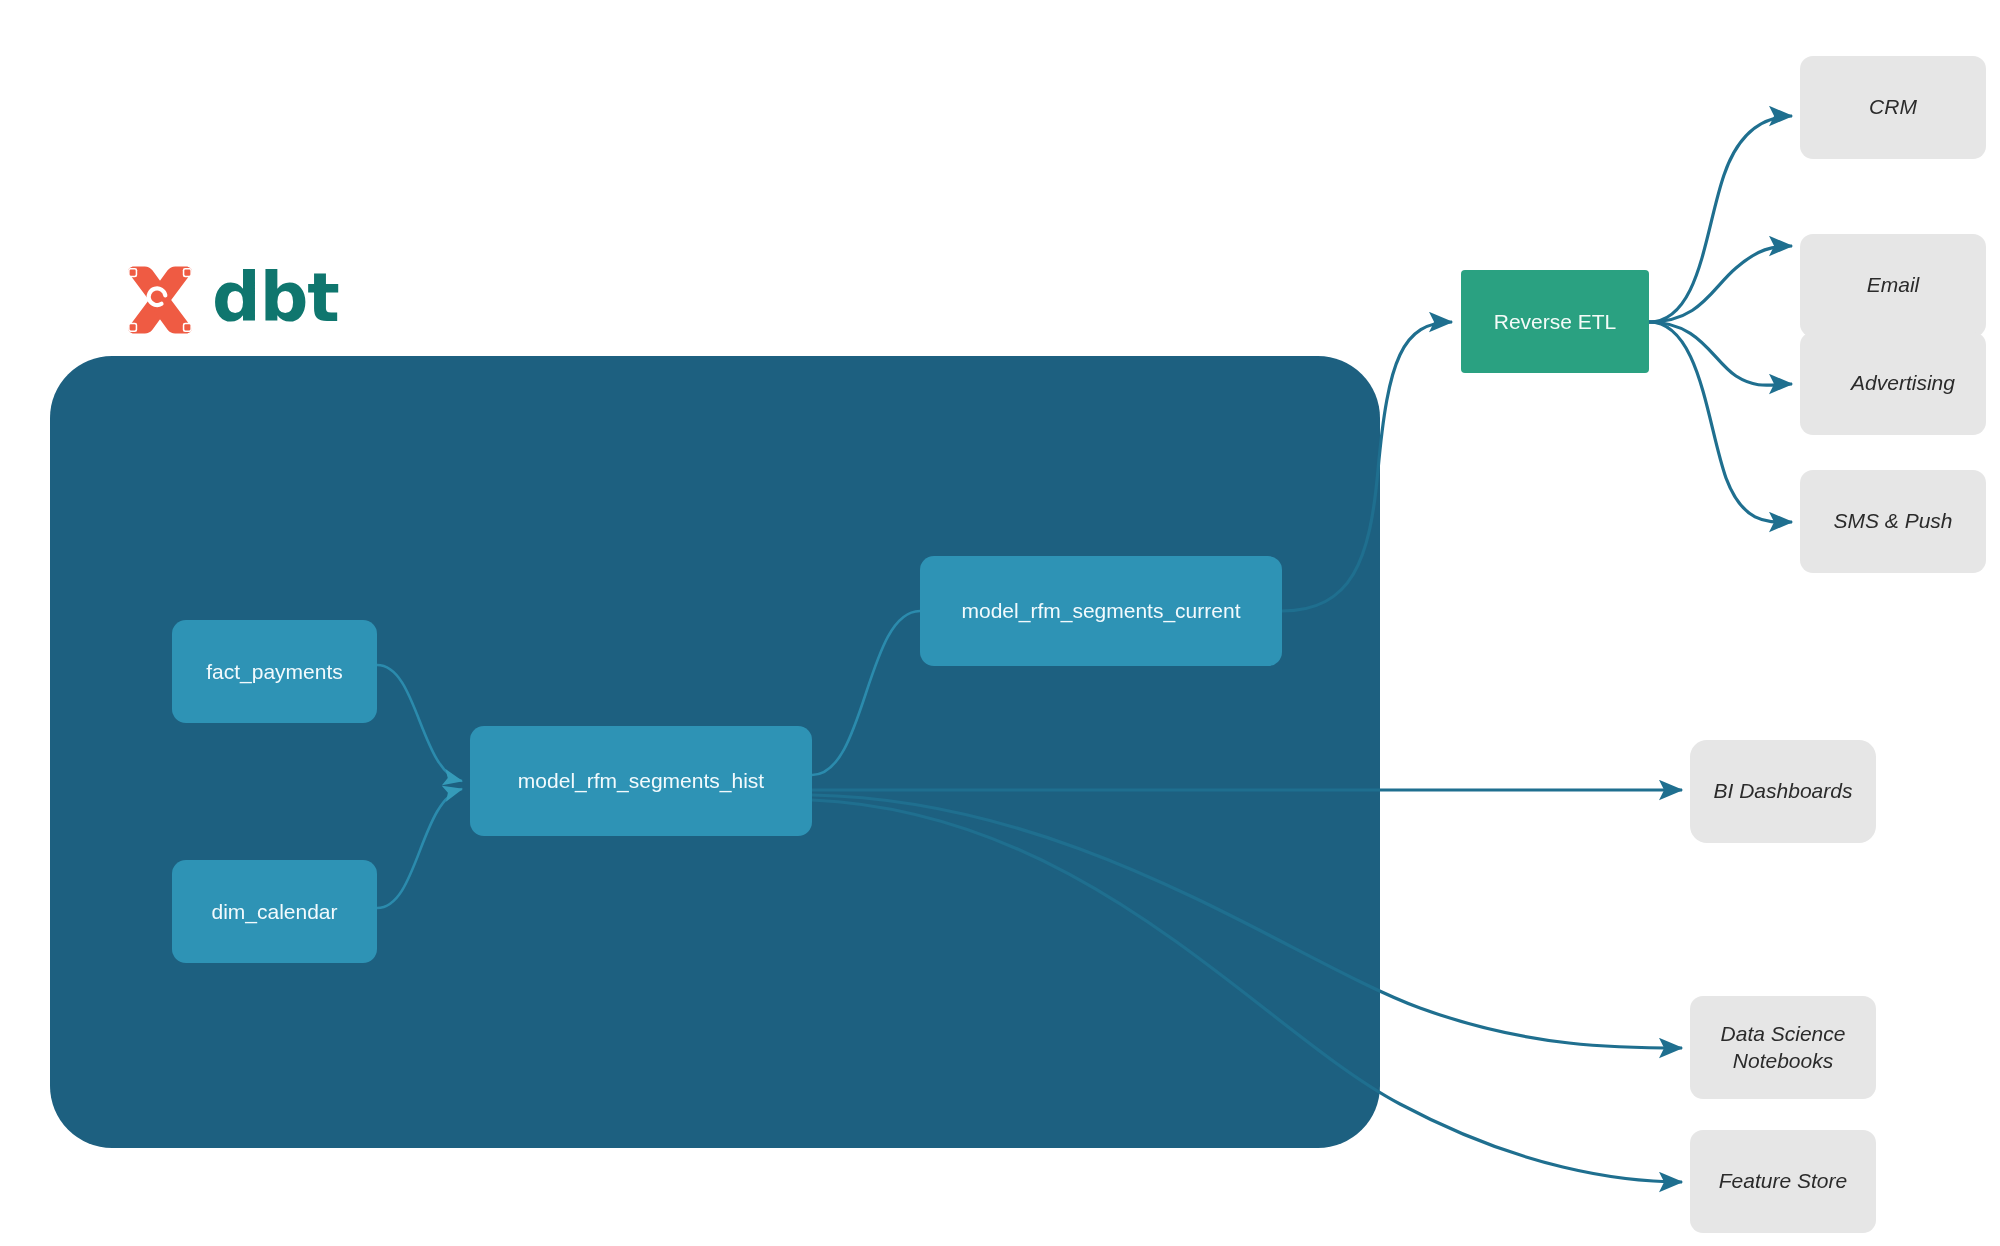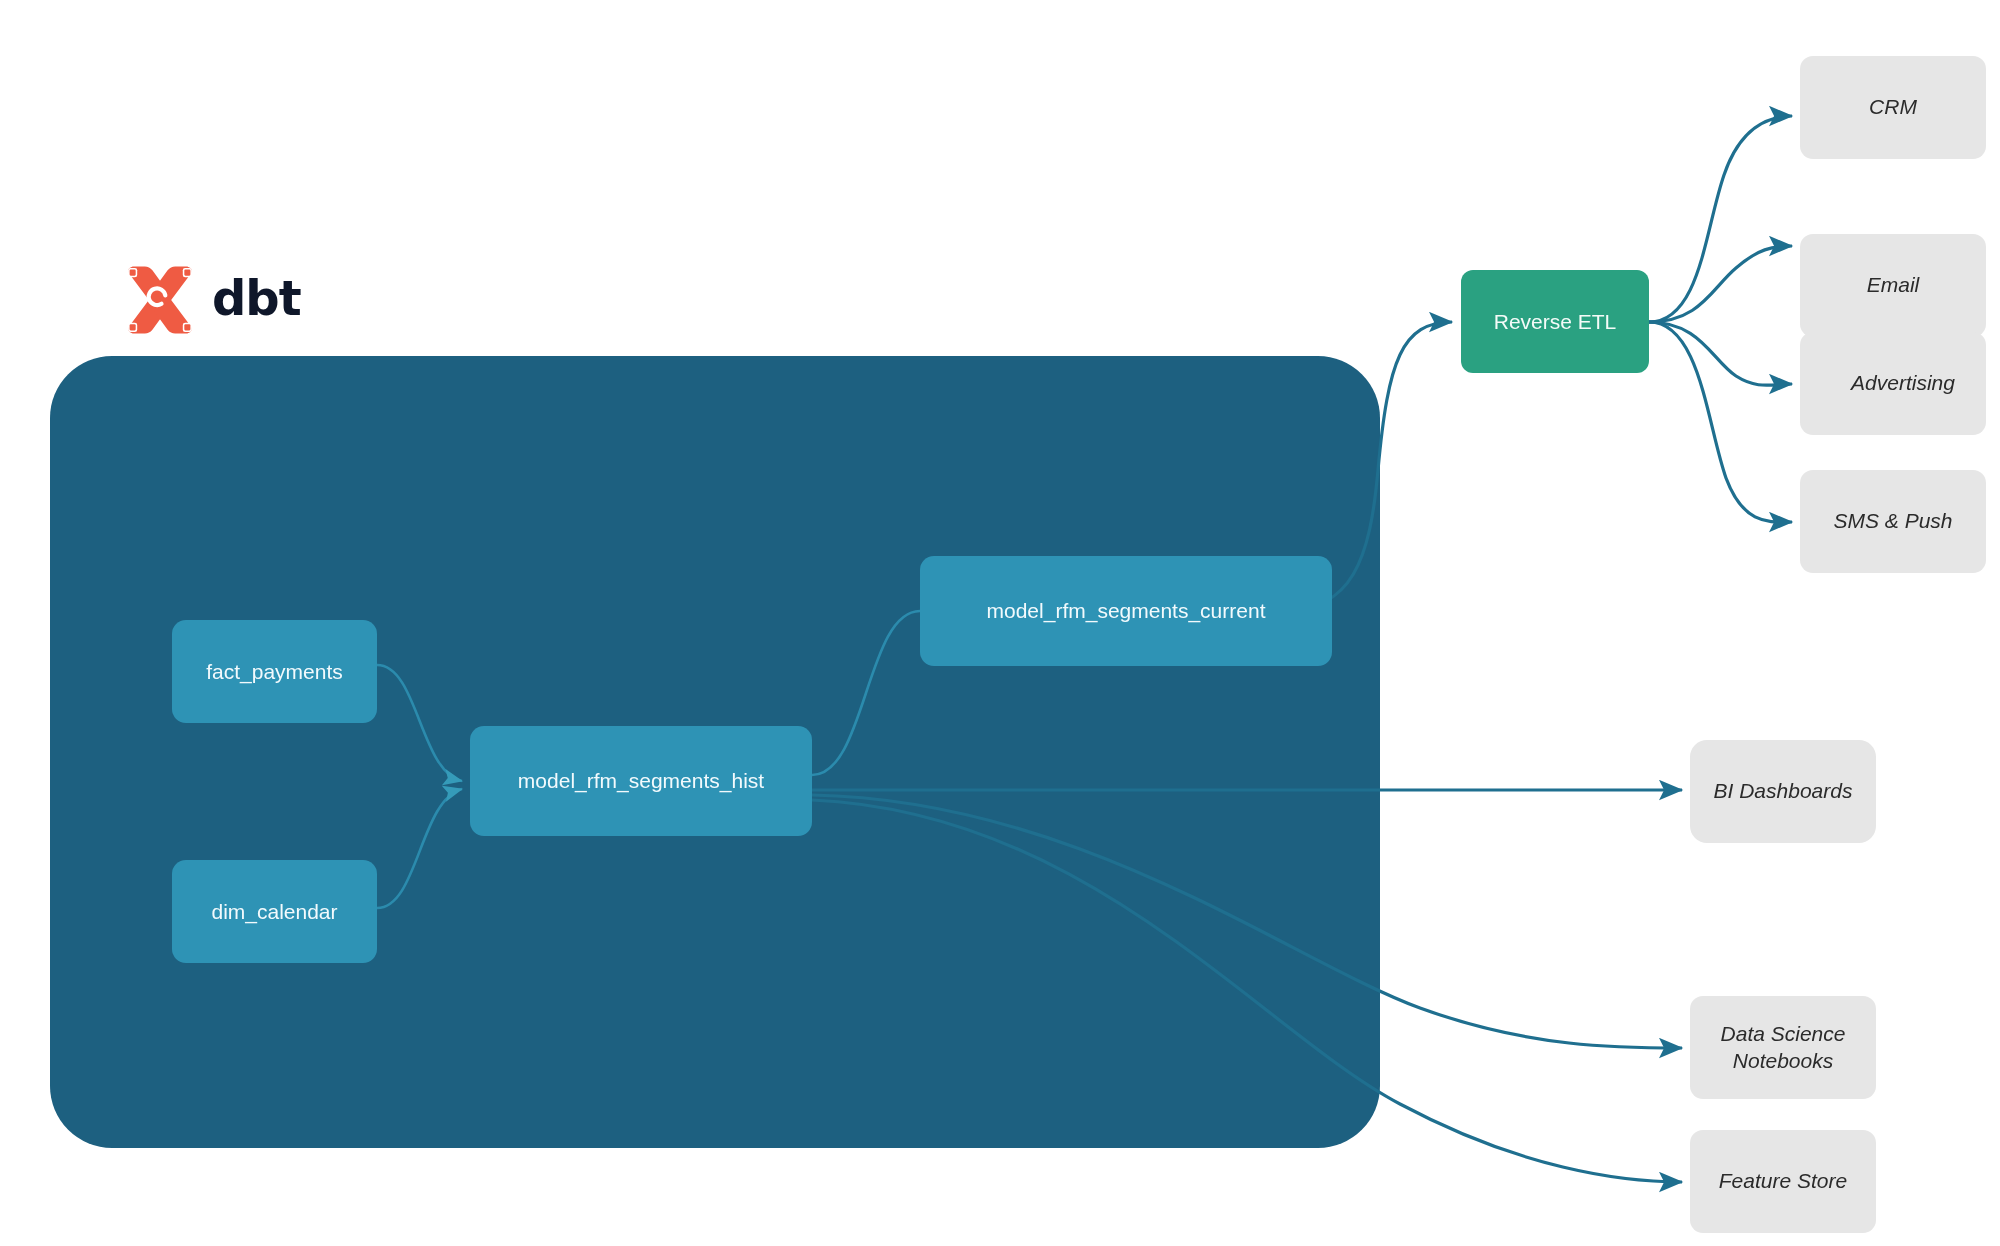--- a/index.html
+++ b/index.html
@@ -38,24 +38,24 @@
     gap: 14px;
     z-index: 5;
   }
   #dbt-logo-mark {
     width: 76px;
     height: 76px;
     display: block;
   }
   #dbt-wordmark {
     font-family: "DejaVu Sans", sans-serif;
-    font-size: 48px;
+    font-size: 68px;
     font-weight: 700;
     letter-spacing: -1px;
-    color: #0f172a;
+    color: #0f766e;
     line-height: 1;
     padding-bottom: 4px;
   }
   
   #dbt-container {
     position: absolute;
     left: 50px;
     top: 356px;
     width: 1330px;
     height: 792px;
@@ -76,36 +76,36 @@
   .node-model {
     background: #2e93b5;
     color: #f2fafd;
     border-radius: 14px;
     font-size: 21px;
     padding: 0 16px;
   }
   .node-green {
     background: #2aa181;
     color: #f4fbf8;
-    border-radius: 12px;
+    border-radius: 4px;
     font-size: 21px;
   }
   .node-gray {
     background: #e6e6e6;
     color: #2b2b2b;
     border-radius: 13px;
     font-size: 21px;
     line-height: 1.25;
     font-style: italic;
   }
   
   #node-fact-payments      { left: 172px;  top: 620px;  width: 205px; height: 103px; }
   #node-dim-calendar       { left: 172px;  top: 860px;  width: 205px; height: 103px; }
   #node-rfm-hist           { left: 470px;  top: 726px;  width: 342px; height: 110px; }
-  #node-rfm-current        { left: 920px;  top: 556px;  width: 412px; height: 110px; }
+  #node-rfm-current        { left: 920px;  top: 556px;  width: 362px; height: 110px; }
   #node-reverse-etl        { left: 1461px; top: 270px;  width: 188px; height: 103px; }
   #node-crm                { left: 1800px; top: 56px;   width: 186px; height: 103px; }
   #node-email              { left: 1800px; top: 194px;  width: 186px; height: 103px; margin-top: 40px; }
   #node-advertising        { left: 1800px; top: 332px;  width: 186px; height: 103px; padding-left: 20px; }
   #node-sms-push           { left: 1800px; top: 470px;  width: 186px; height: 103px; }
   #node-bi-dashboards      { left: 1690px; top: 740px;  width: 186px; height: 103px; border-radius: 17px; }
   #node-ds-notebooks       { left: 1690px; top: 996px;  width: 186px; height: 103px; }
   #node-feature-store      { left: 1690px; top: 1130px; width: 186px; height: 103px; }
 </style>
 </head>

